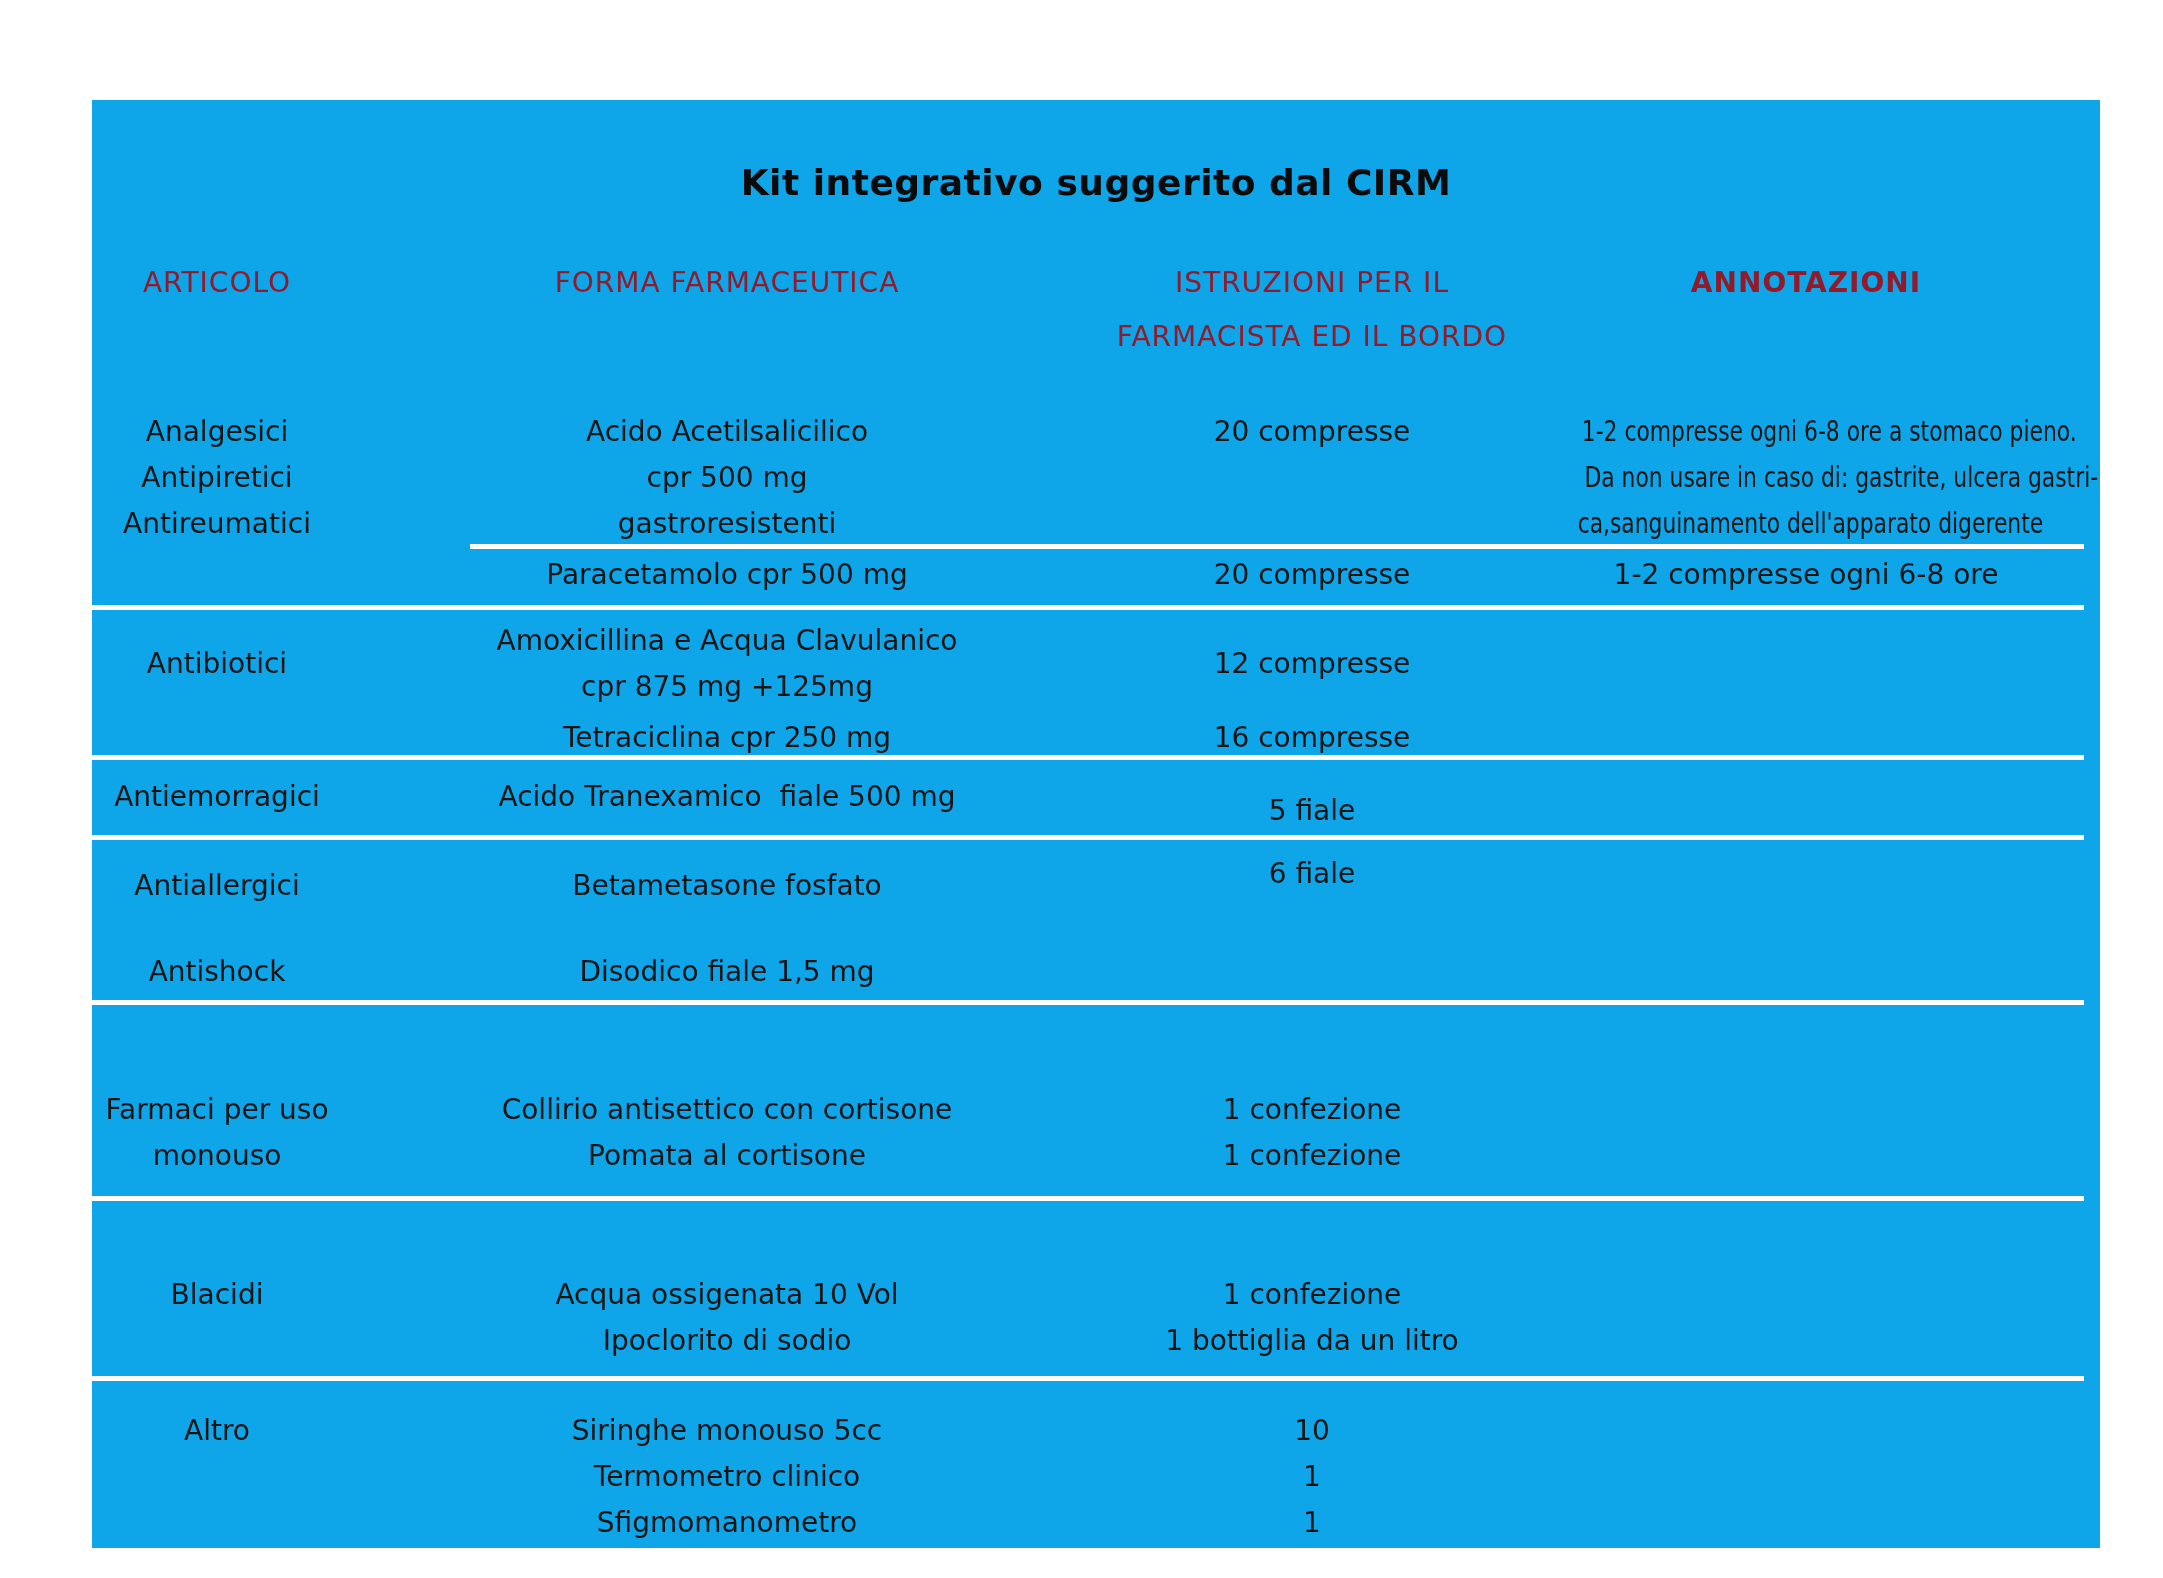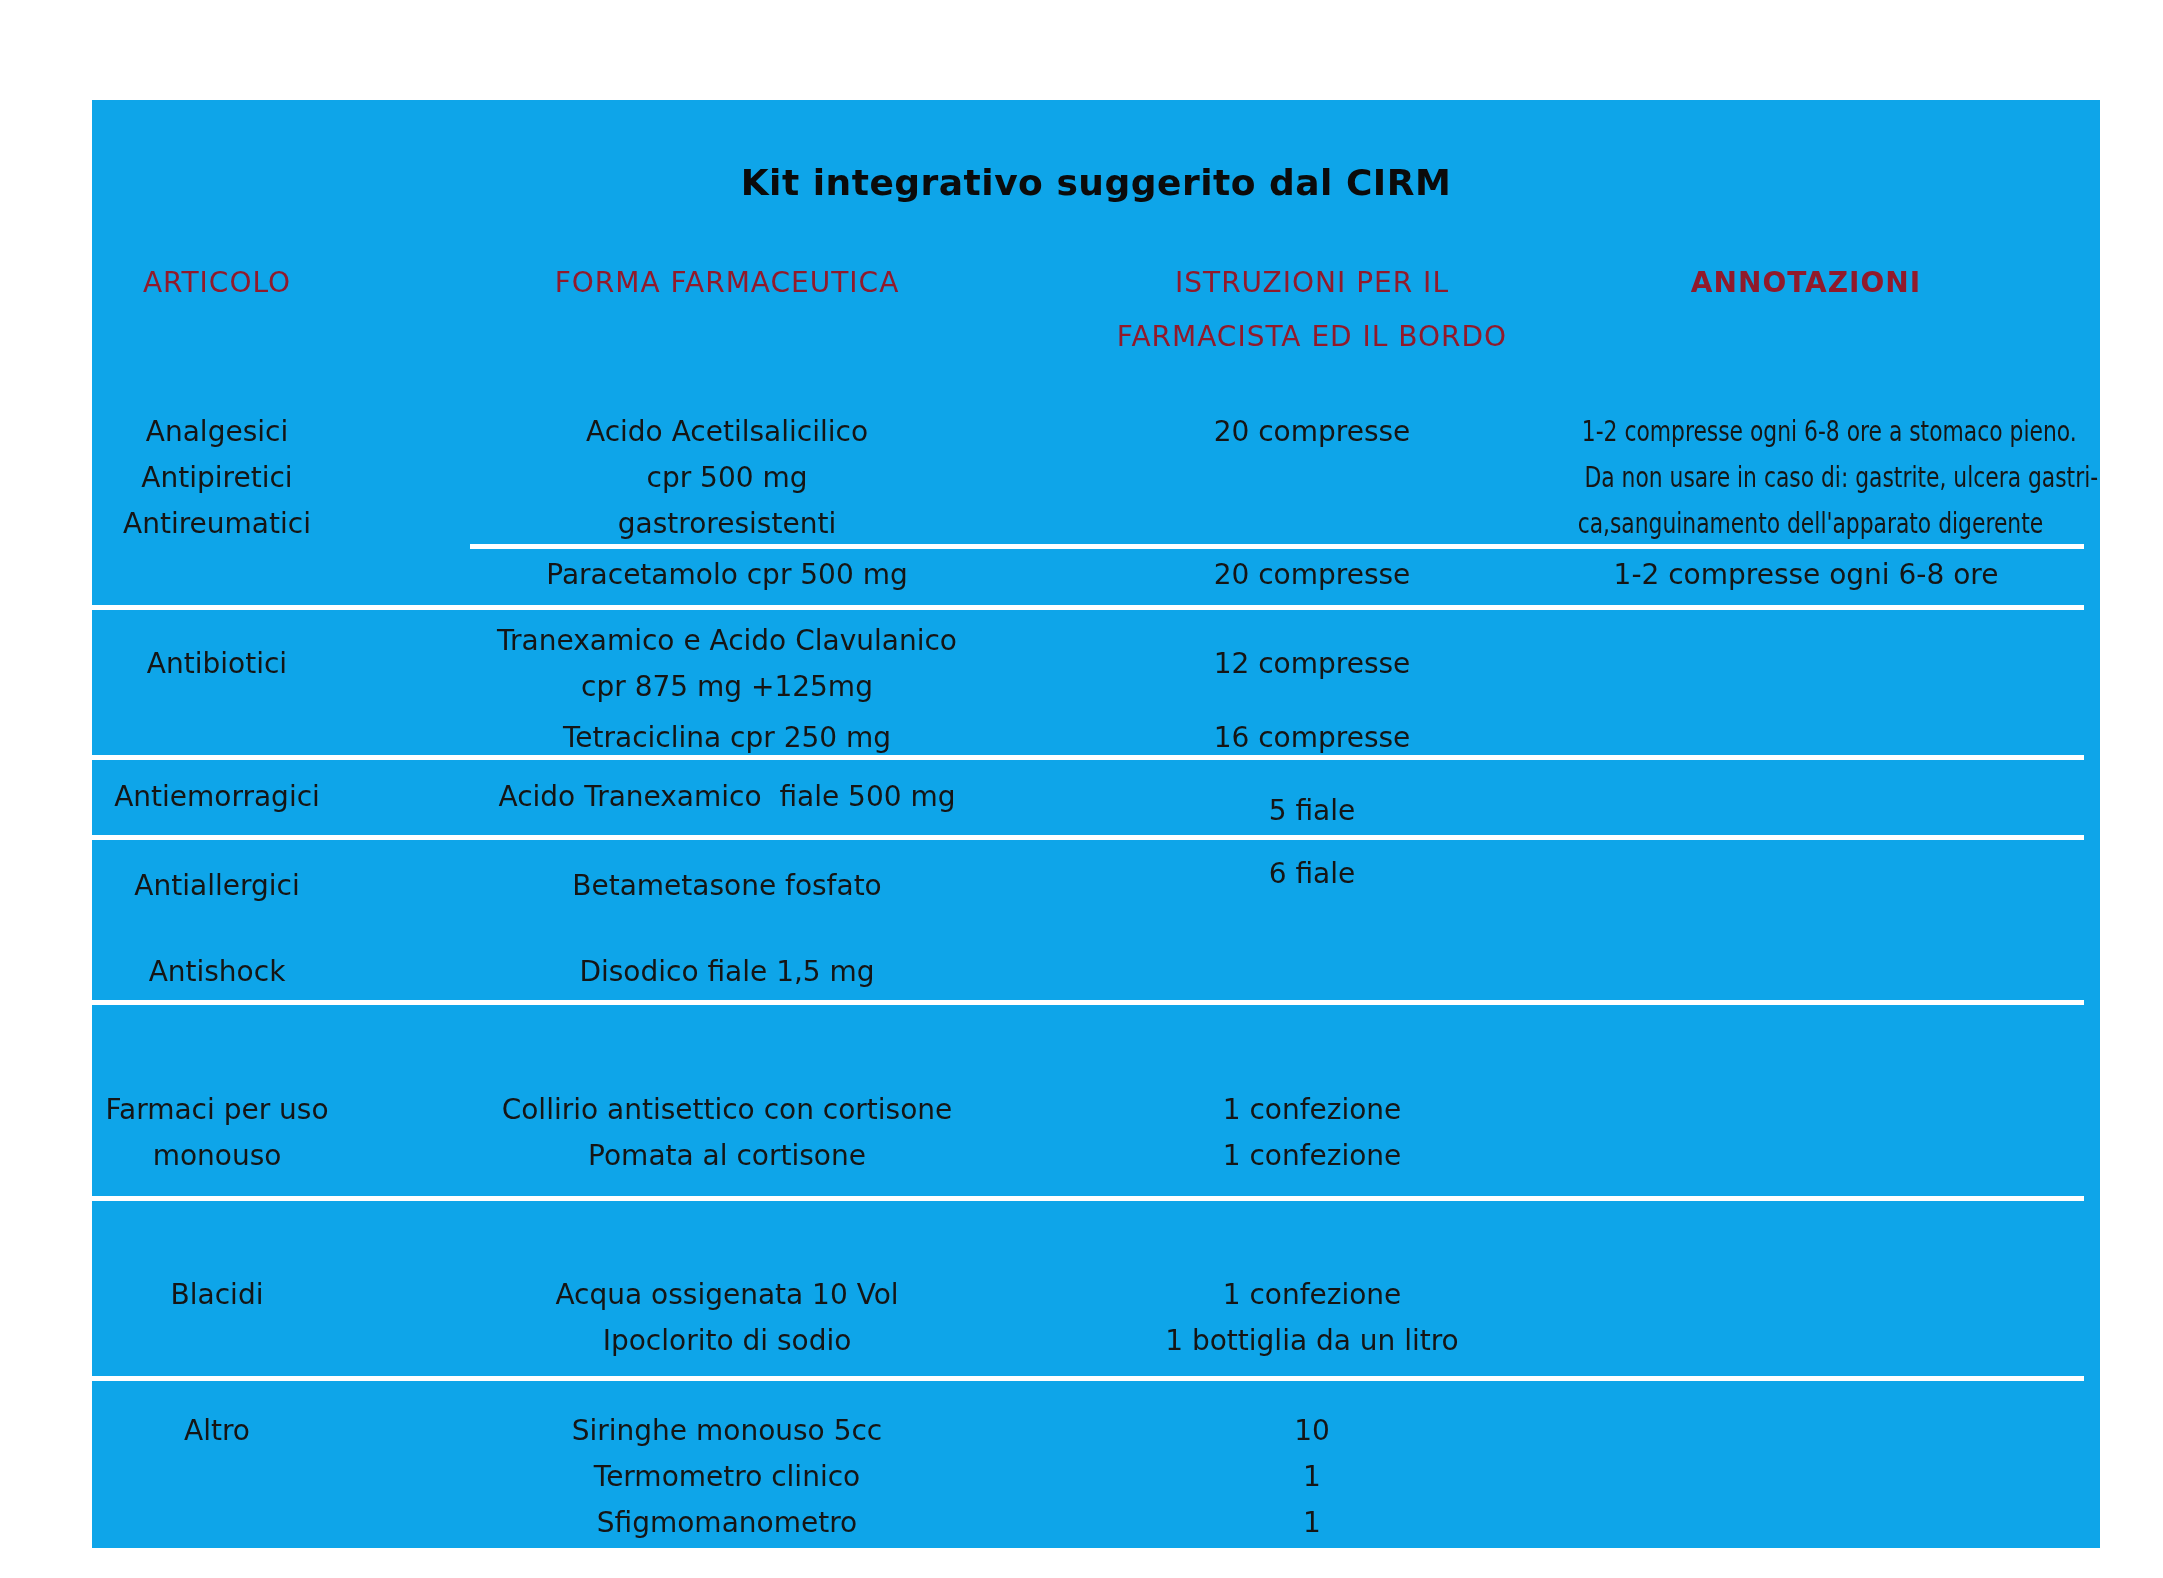--- a/index.html
+++ b/index.html
@@ -100,21 +100,21 @@
       <div class="cell c2">Paracetamolo cpr 500 mg</div>
       <div class="cell c3">20 compresse</div>
       <div class="cell c4">1-2 compresse ogni 6-8 ore</div>
     </div>
 
     <div class="sep full" style="top:505px;"></div>
 
     <div class="row" style="top:518px;height:92px;">
       <div class="cell c1 vcenter" style="height:92px;">Antibiotici</div>
       <div class="cell c2">
-        <div class="line">Tranexamico e Acido Clavulanico</div>
+        <div class="line">Amoxicillina e Acqua Clavulanico</div>
         <div class="line">cpr 875 mg +125mg</div>
       </div>
       <div class="cell c3 vcenter" style="height:92px;">12 compresse</div>
     </div>
 
     <div class="row" style="top:615px;height:46px;">
       <div class="cell c2">Tetraciclina cpr 250 mg</div>
       <div class="cell c3">16 compresse</div>
     </div>
 

